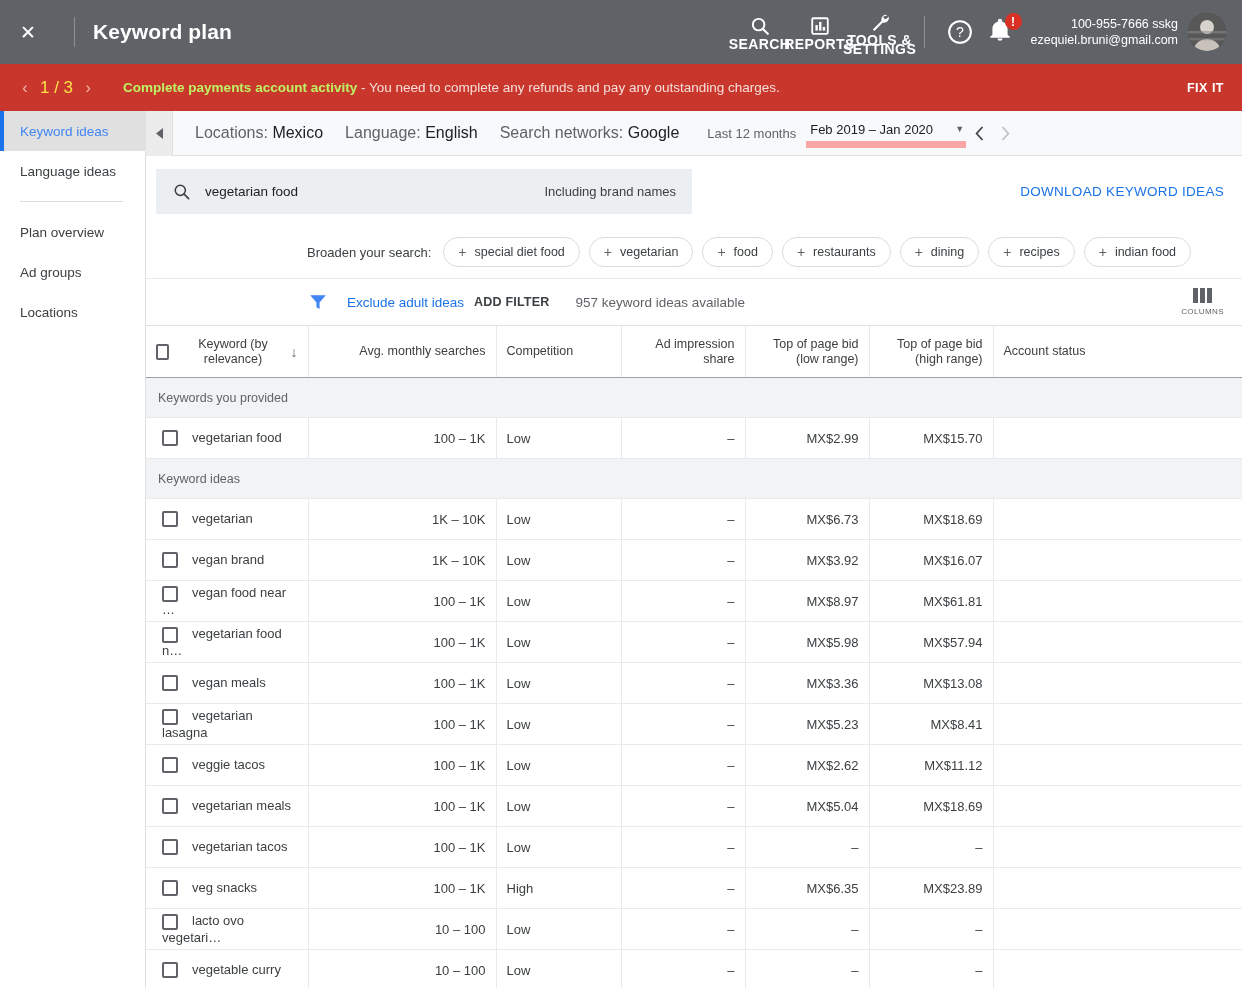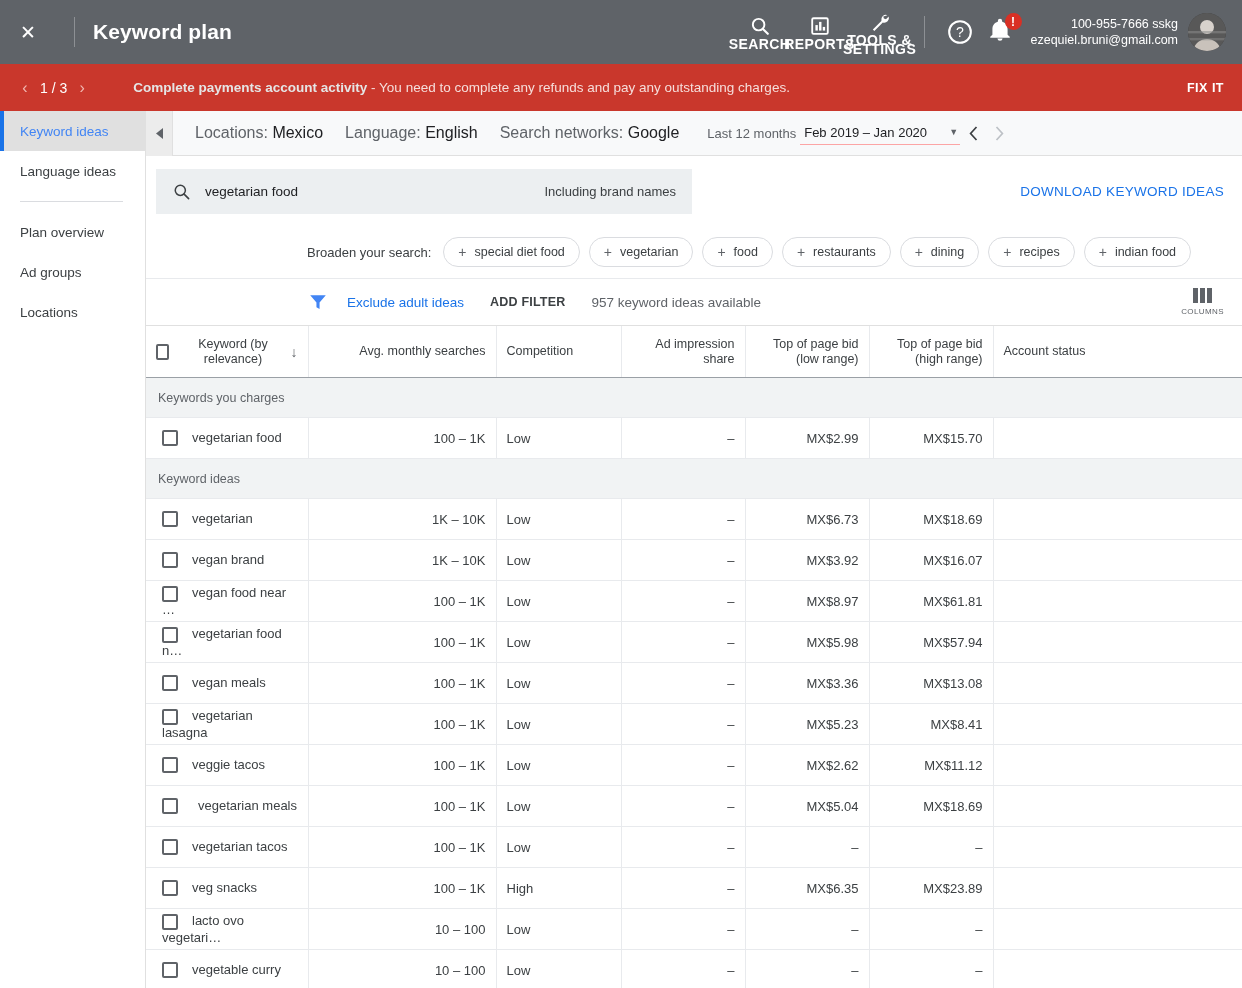--- a/index.html
+++ b/index.html
@@ -85,23 +85,23 @@
     display: flex; align-items: center; color: #fff;
     padding: 0 18px 0 14px;
   }
   .alert-nav {
     display:flex; align-items:center; gap: 2px; font-size: 13px;
   }
   .alert-arrow {
     width: 22px; height: 30px; display:flex; align-items:center; justify-content:center;
     cursor: pointer; font-size: 16px; color: #f1b6b0;
   }
-  .alert-count { font-size: 14px; color:#ffffff; padding: 0 2px; }
+  .alert-count { font-size: 17px; color:#fde047; padding: 0 2px; }
   .alert-msg { margin-left: 24px; font-size: 13.5px; color: #f6dedb; }
-  .alert-msg b { color: #e5e5e5; font-weight: 700; margin-left: 16px; }
+  .alert-msg b { color: #bef264; font-weight: 700; }
   .alert-fix {
     margin-left: auto; font-size: 12.5px; font-weight: 700;
     letter-spacing: .5px; cursor: pointer; color:#fff;
   }
 
   
   .body-wrap { display: flex; height: calc(988px - 64px - 47px); }
 
   
   .sidebar {
@@ -137,22 +137,22 @@
   .collapse-btn {
     width: 27px; height: 45px; display:flex; align-items:center; justify-content:center;
     background: #ececec; cursor: pointer; border-right: 1px solid #e0e0e0;
   }
   .setting {
     font-size: 16px; color: #5f6368; margin-left: 22px; cursor: pointer; white-space: nowrap;
   }
   .setting b { color: #202124; font-weight: 400; }
   .daterange-lbl { font-size: 13px; color:#5f6368; margin-left: 28px; }
   .daterange {
-    margin-left: 4px; font-size: 13px; color: #202124;
-    border-bottom: 1px solid #fca5a5;
+    margin-left: 10px; font-size: 13px; color: #202124;
+    border-bottom: 7px solid #fca5a5;
     padding: 3px 2px 4px 4px; min-width: 160px;
     display: flex; align-items: center; cursor: pointer;
   }
   .daterange .caret { margin-left: auto; color: #5f6368; font-size: 9px; }
   .dr-arrow {
     width: 26px; height: 40px; display:flex; align-items:center; justify-content:center;
     cursor: pointer; font-size: 15px;
   }
 
   
@@ -192,21 +192,21 @@
   .filter-row {
     height: 47px; display:flex; align-items:center;
     padding: 0 10px 0 161px;
     border-top: 1px solid #e8eaed;
     position: relative;
   }
   .funnel { margin-right: 18px; display:flex; align-items:center; }
   .excl { font-size: 13.5px; color: #1a73e8; cursor:pointer; }
   .addfilter {
     font-size: 12.5px; font-weight: 700; color: #3c4043;
-    margin-left: 26px; letter-spacing: .2px; cursor:pointer;
+    margin-left: 10px; letter-spacing: .2px; cursor:pointer;
   }
   .avail { font-size: 13.5px; color: #5f6368; margin-left: 26px; }
   .columns-btn {
     margin-left: auto; display:flex; flex-direction:column; align-items:center;
     cursor: pointer; gap: 4px; padding-right: 8px;
   }
   .columns-lbl { font-size: 8px; color: #5f6368; letter-spacing: .4px; }
   .col-bars { display:flex; gap: 2px; }
   .col-bars i { display:block; width: 5px; height: 15px; background: #5f6368; }
 
@@ -478,21 +478,21 @@
           <th class="hdr-left">Competition</th>
           <th class="hdr-right">Ad impression share</th>
           <th class="hdr-right">Top of page bid (low range)</th>
           <th class="hdr-right">Top of page bid (high range)</th>
           <th class="hdr-left">Account status</th>
         </tr>
       </thead>
       <tbody>
 
         <tr class="grp-row">
-          <td class="first" colspan="7" style="padding-left:12px;">Keywords you charges</td>
+          <td class="first" colspan="7" style="padding-left:12px;">Keywords you provided</td>
         </tr>
         <tr>
           <td class="first kwcell"><span class="chk"></span><span style="margin-left:14px;">vegetarian food</span></td>
           <td class="num">100 – 1K</td>
           <td>Low</td>
           <td class="num">–</td>
           <td class="num">MX$2.99</td>
           <td class="num">MX$15.70</td>
           <td></td>
         </tr>
@@ -558,21 +558,21 @@
         <tr>
           <td class="first kwcell"><span class="chk"></span><span style="margin-left:14px;">veggie tacos</span></td>
           <td class="num">100 – 1K</td>
           <td>Low</td>
           <td class="num">–</td>
           <td class="num">MX$2.62</td>
           <td class="num">MX$11.12</td>
           <td></td>
         </tr>
         <tr>
-          <td class="first kwcell"><span class="chk"></span><span style="margin-left:20px;">vegetarian meals</span></td>
+          <td class="first kwcell"><span class="chk"></span><span style="margin-left:14px;">vegetarian meals</span></td>
           <td class="num">100 – 1K</td>
           <td>Low</td>
           <td class="num">–</td>
           <td class="num">MX$5.04</td>
           <td class="num">MX$18.69</td>
           <td></td>
         </tr>
         <tr>
           <td class="first kwcell"><span class="chk"></span><span style="margin-left:14px;text-align:right;">vegetarian tacos</span></td>
           <td class="num">100 – 1K</td>

